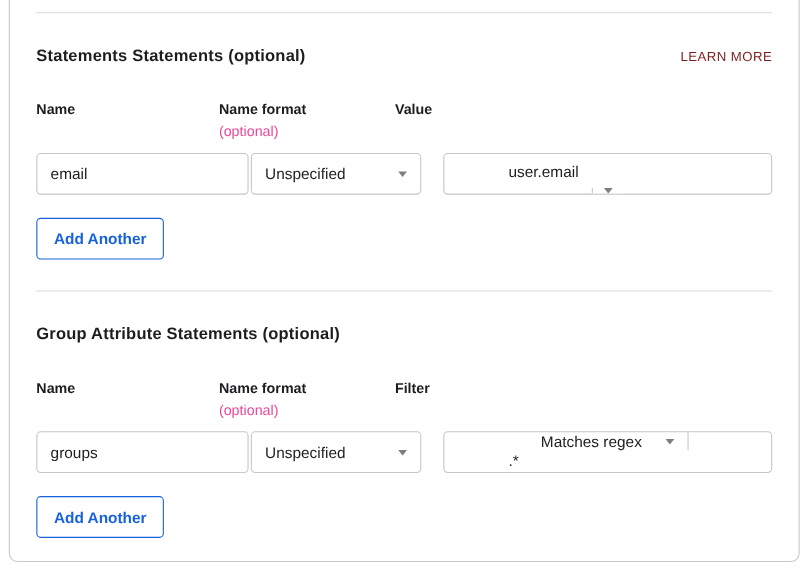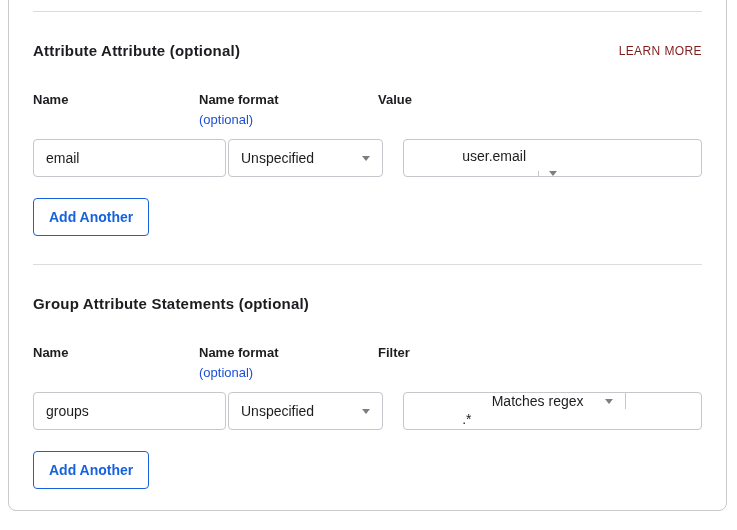--- a/index.html
+++ b/index.html
@@ -49,32 +49,32 @@
     cursor: pointer;
   }
   .labels-row {
     margin-top: 33px;
     display: flex;
     height: 33px;
   }
   .label-cell { display: flex; flex-direction: column; }
   .label-cell.c1 { width: 166px; }
   .label-cell.c2 { width: 160px; }
-  .label-cell.c3 { width: 300px; margin-left: 19px; }
+  .label-cell.c3 { width: 300px; }
   .col-label {
     font-size: 13px;
     line-height: 13px;
     font-weight: 700;
     color: #1d1d21;
   }
   .col-sublabel {
     font-size: 13px;
     line-height: 13px;
     font-weight: 400;
-    color: #1d4ed8;
+    color: #ec4899;
     margin-top: 7px;
   }
   .inputs-row {
     margin-top: 13px;
     display: flex;
     align-items: stretch;
     height: 38px;
   }
   .text-input {
     width: 193px;
@@ -174,21 +174,21 @@
 </style>
 </head>
 <body>
 
 <div class="panel">
 
   <hr class="divider">
 
   
   <div class="section-header">
-    <div class="section-heading">Attribute Attribute (optional)</div>
+    <div class="section-heading">Statements Statements (optional)</div>
     <a class="learn-more">LEARN MORE</a>
   </div>
 
   <div class="labels-row">
     <div class="label-cell c1">
       <div class="col-label">Name</div>
     </div>
     <div class="label-cell c2">
       <div class="col-label">Name format</div>
       <div class="col-sublabel">(optional)</div>

